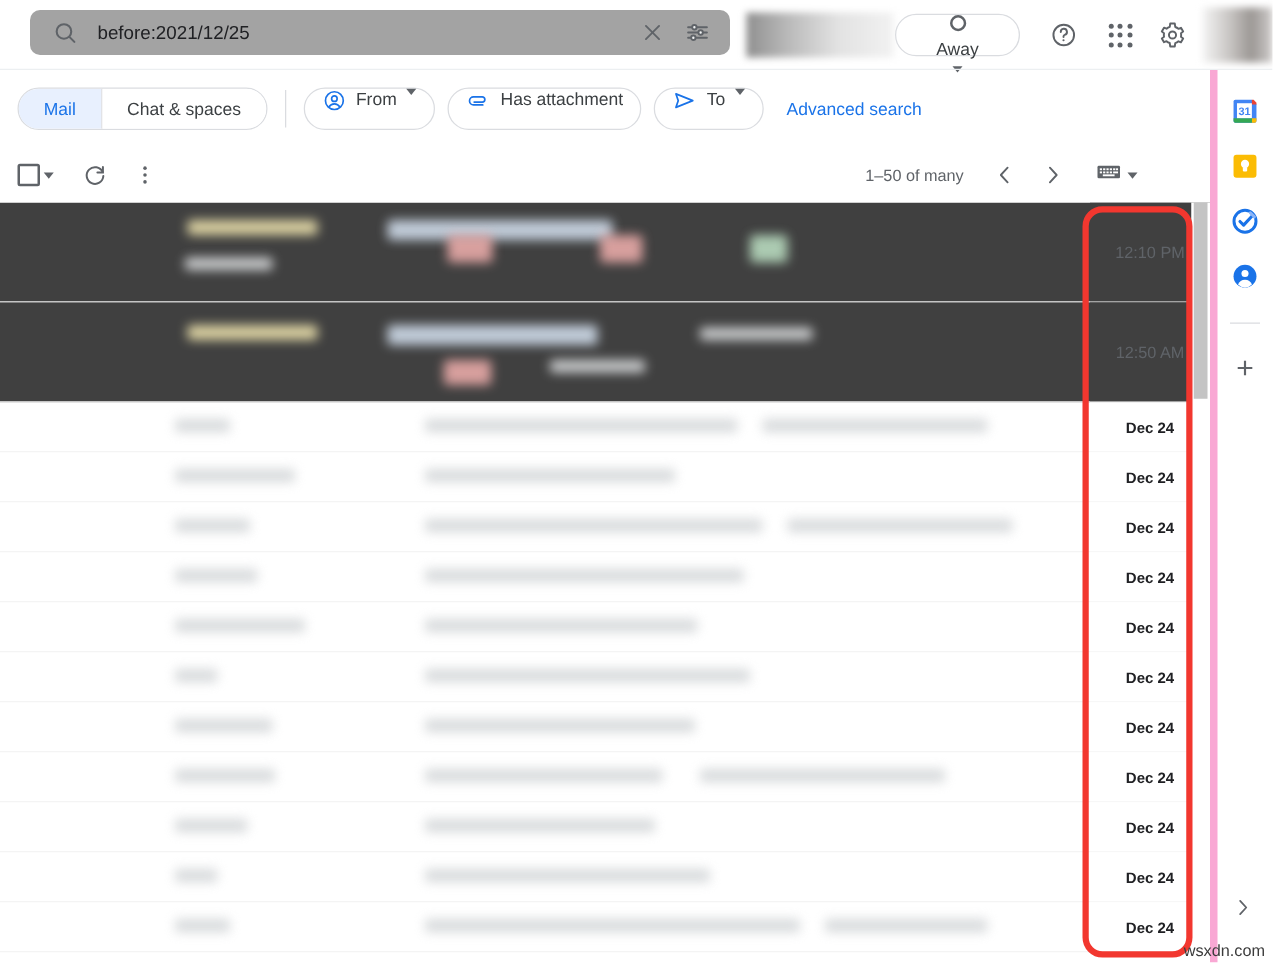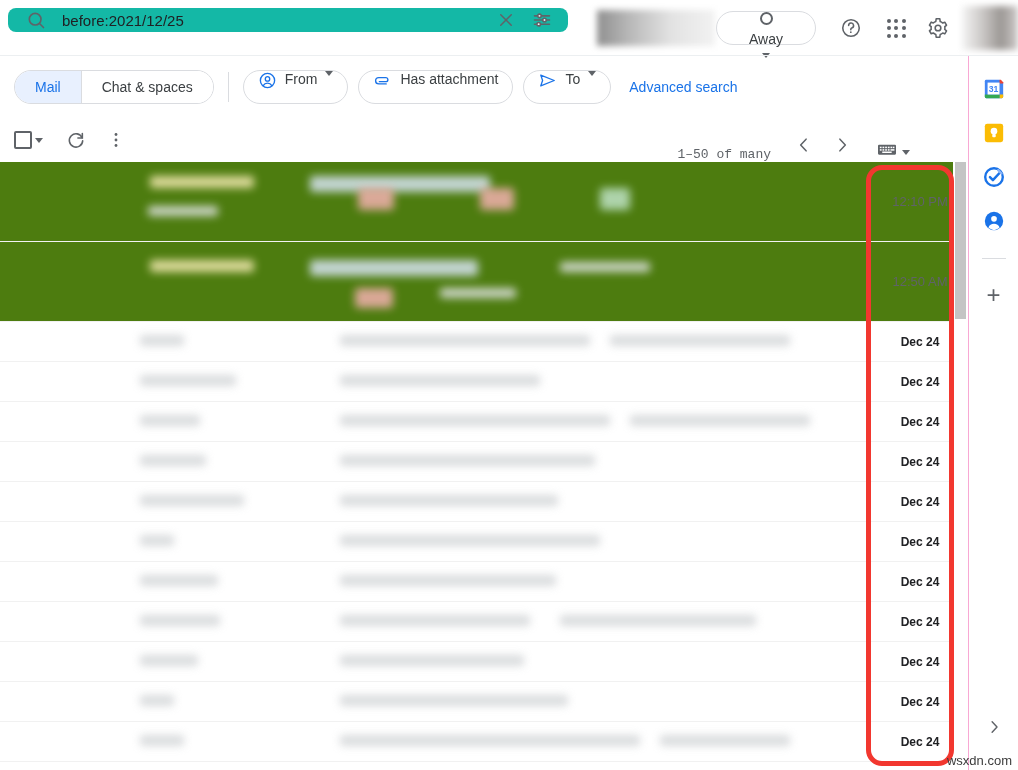--- a/index.html
+++ b/index.html
@@ -10,22 +10,22 @@
     overflow: hidden;
   }
   #app { position: relative; width: 1018px; height: 770px; background:#fff; }
 
   
   .topbar {
     position: absolute; left: 0; top: 0; width: 1018px; height: 56px;
     display: flex; align-items: center;
   }
   .searchbox {
-    position: absolute; left: 8px; top: 8px; width: 560px; height: 24px;
-    background: #14b8a6; border-radius: 8px;
+    position: absolute; left: 24px; top: 8px; width: 560px; height: 36px;
+    background: #a3a3a3; border-radius: 8px;
     display: flex; align-items: center; padding: 0 8px;
   }
   .search-icon-wrap {
     width: 40px; height: 40px; display:flex; align-items:center; justify-content:center;
     color:#5f6368; flex:none;
   }
   .search-input {
     flex: 1 1 auto; border: none; outline: none; background: transparent;
     font-family: "Liberation Sans", sans-serif; font-size: 15px; color: #202124;
     padding: 0 4px 0 6px; height: 36px;
@@ -95,34 +95,34 @@
     display: flex; align-items: center; background:#fff;
   }
   .cb-wrap { display:flex; align-items:center; gap:3px; margin-left: 14px; cursor:pointer;}
   .checkbox { width: 18px; height: 18px; border: 2px solid #5f6368; border-radius: 2px; }
   .tbtn {
     width: 34px; height: 34px; display:flex; align-items:center; justify-content:center;
     color:#5f6368; cursor:pointer; border-radius:50%;
   }
   #refresh-btn { margin-left: 16px; }
   #more-btn { margin-left: 6px; }
-  .pager { position: absolute; right: 108px; top: 0; height: 44px; display:flex; align-items:flex-end; gap: 4px; font-family: Liberation Mono, monospace;}
+  .pager { position: absolute; right: 108px; top: 0; height: 44px; display:flex; align-items:center; gap: 4px;}
   .pagecount { font-size: 13px; color: #5f6368; margin-right: 12px; white-space: nowrap;}
   .kbd-wrap { display: flex; align-items: center; gap: 5px; margin-left: 14px; cursor: pointer;}
 
   
   .listarea {
     position: absolute; left: 0; top: 162px; width: 968px; height: 608px;
     background:#fff; overflow:hidden;
   }
   .mailrow {
     position: relative; display: flex; align-items: center; width: 968px;
     border-bottom: 1px solid #f1f1f1;
   }
-  .mailrow.big { height: 80px; background: #4d7c0f; text-decoration: underline; }
+  .mailrow.big { height: 80px; background: #404040; text-decoration: underline; }
   .mailrow.norm { height: 40px; background: #ffffff; }
   .blurtext {
     position:absolute; border-radius: 3px; filter: blur(4.2px); opacity:.85;
   }
   .bt-grey  { background: #d3d6d8; }
   .bt-grey2 { background: #e2e4e6; }
   .bt-red   { background: #f2b0ae; }
   .bt-yellow{ background: #f5eab2; }
   .bt-blue  { background: #d7e4f3; }
   .bt-green { background: #bfe3c6; }
@@ -146,21 +146,21 @@
 
   
   .redbox {
     position: absolute; left: 866px; top: 165px; width: 88px; height: 601px;
     border: 5px solid #f2372f; border-radius: 16px; pointer-events: none; z-index: 40;
   }
 
   
   .sidepanel {
     position: absolute; right: 0; top: 56px; width: 50px; height: 714px;
-    background: #fff; border-left: 1px solid #f9a8d4;
+    background: #fff; border-left: 6px solid #f9a8d4;
     display: flex; flex-direction: column; align-items: center; padding-top: 22px; gap: 22px;
   }
   .side-ic { width: 22px; height: 22px; cursor: pointer; position: relative; }
   .side-div { width: 24px; height: 1px; background: #dadce0; margin: 4px 0; }
   .plus-btn { color: #5f6368; font-size: 24px; line-height: 20px; cursor: pointer; }
   .expand-btn {
     position: absolute; bottom: 30px; color:#5f6368; cursor:pointer;
   }
 
   .watermark {

